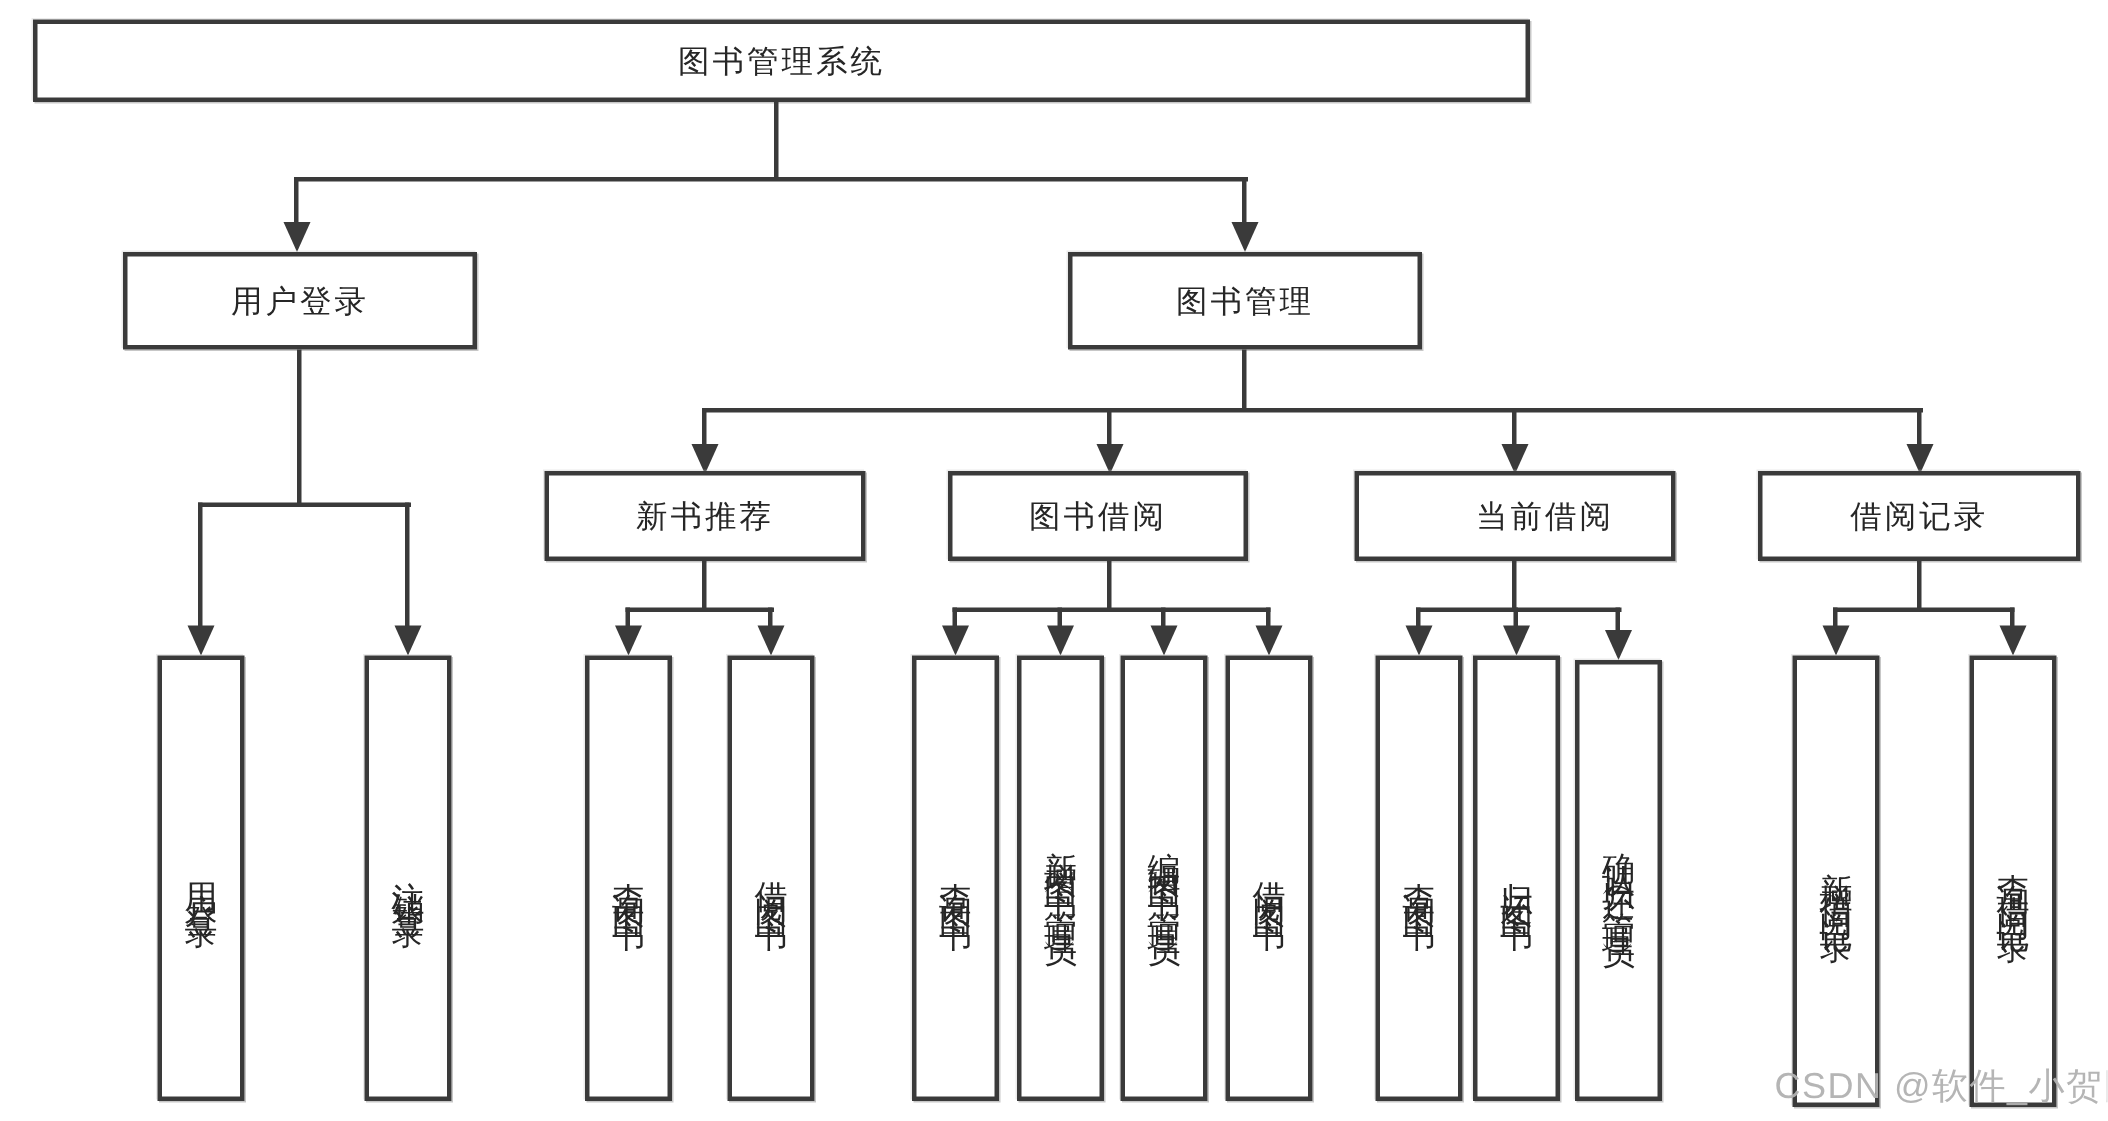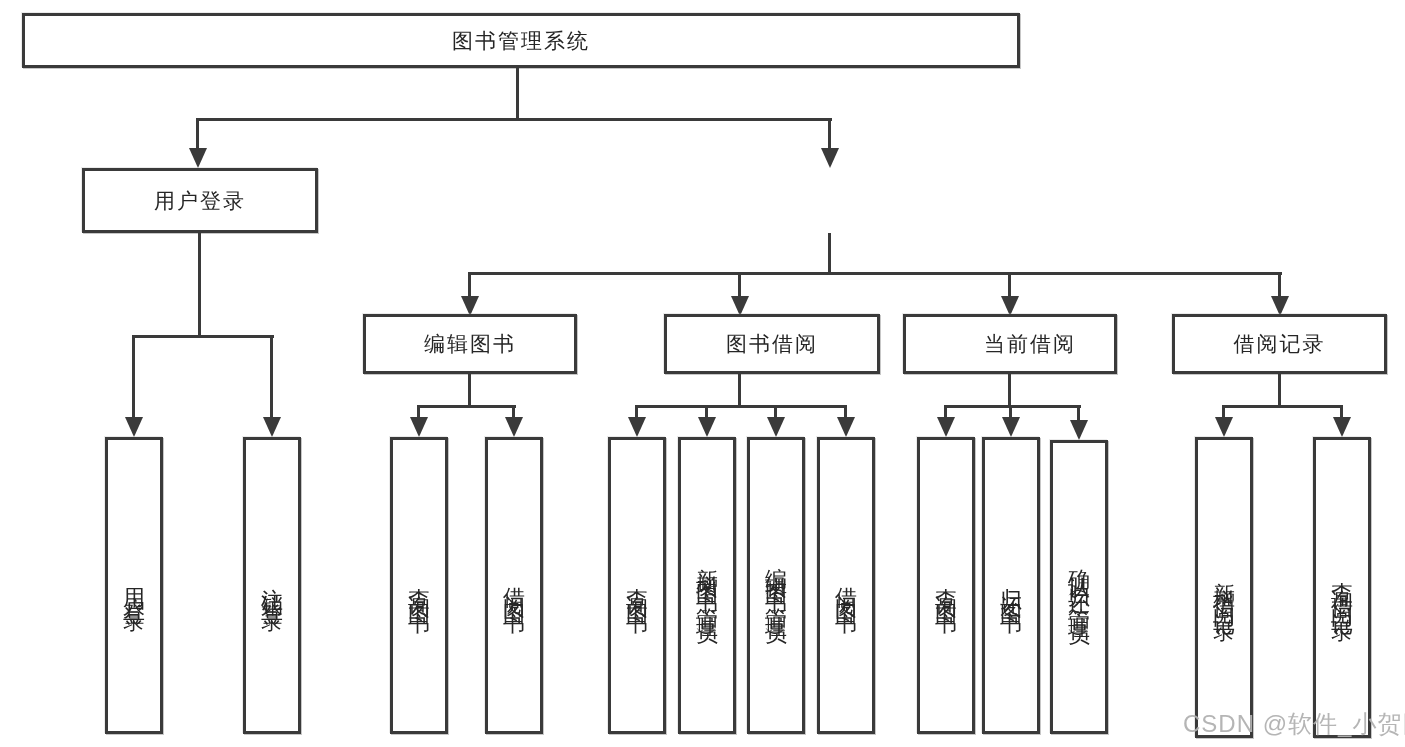--- a/index.html
+++ b/index.html
@@ -29,43 +29,46 @@
   <div class="ln" style="left:516px;top:68px;width:3px;height:52px;"></div>
   <div class="ln" style="left:196px;top:118px;width:636px;height:3px;"></div>
   <div class="ln" style="left:196px;top:118px;width:3px;height:32px;"></div>
   <div class="ar" style="left:189px;top:148px;"></div>
   <div class="ln" style="left:828px;top:118px;width:3px;height:32px;"></div>
   <div class="ar" style="left:821px;top:148px;"></div>
 
   <div class="box" style="left:82px;top:168px;width:236px;height:65px;">
     <span class="hlbl">用户登录</span>
   </div>
+  <div class="box" style="left:712px;top:168px;width:236px;height:65px;">
+    <span class="hlbl">图书管理</span>
+  </div>
 
   <div class="ln" style="left:198px;top:233px;width:3px;height:104px;"></div>
   <div class="ln" style="left:132px;top:335px;width:142px;height:3px;"></div>
   <div class="ln" style="left:132px;top:335px;width:3px;height:84px;"></div>
   <div class="ar" style="left:125px;top:417px;"></div>
   <div class="ln" style="left:270px;top:335px;width:3px;height:84px;"></div>
   <div class="ar" style="left:263px;top:417px;"></div>
 
   <div class="ln" style="left:828px;top:233px;width:3px;height:41px;"></div>
   <div class="ln" style="left:468px;top:272px;width:814px;height:3px;"></div>
   <div class="ln" style="left:468px;top:272px;width:3px;height:26px;"></div>
   <div class="ar" style="left:461px;top:296px;"></div>
   <div class="ln" style="left:738px;top:272px;width:3px;height:26px;"></div>
   <div class="ar" style="left:731px;top:296px;"></div>
   <div class="ln" style="left:1008px;top:272px;width:3px;height:26px;"></div>
   <div class="ar" style="left:1001px;top:296px;"></div>
   <div class="ln" style="left:1278px;top:272px;width:3px;height:26px;"></div>
   <div class="ar" style="left:1271px;top:296px;"></div>
 
   <div class="box" style="left:363px;top:314px;width:214px;height:60px;">
-    <span class="hlbl">编辑图书</span>
+    <span class="hlbl">新书推荐</span>
   </div>
-  <div class="box" style="left:664px;top:314px;width:216px;height:60px;">
+  <div class="box" style="left:632px;top:314px;width:200px;height:60px;">
     <span class="hlbl">图书借阅</span>
   </div>
   <div class="box" style="left:903px;top:314px;width:214px;height:60px;padding-left:40px;">
     <span class="hlbl">当前借阅</span>
   </div>
   <div class="box" style="left:1172px;top:314px;width:215px;height:60px;">
     <span class="hlbl">借阅记录</span>
   </div>
 
   <div class="ln" style="left:468px;top:374px;width:3px;height:33px;"></div>

